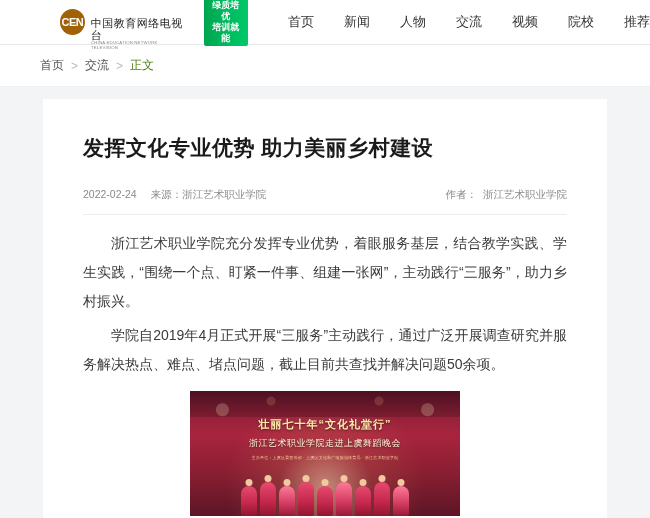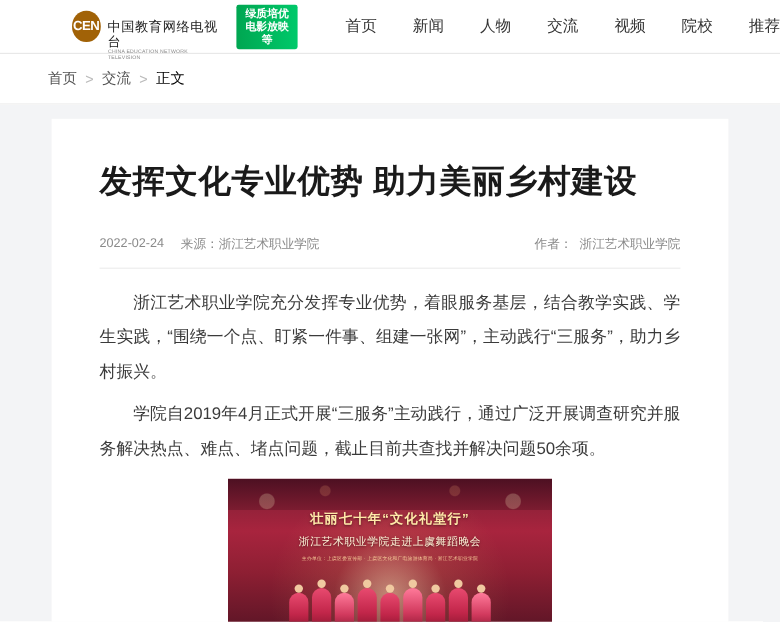--- a/index.html
+++ b/index.html
@@ -100,36 +100,36 @@
     background: #ffffff;
     display: flex;
     align-items: center;
     padding-left: 40px;
     box-sizing: border-box;
     font-size: 12px;
     color: #555;
     border-bottom: 1px solid #f0f0f0;
   }
   .crumb { color: #555; cursor: pointer; }
-  .crumb.current { color: #000000; cursor: default; }
+  .crumb.current { color: #4d7c0f; cursor: default; }
   .crumb-sep { margin: 0 7px; color: #bbb; }
 
   
   .content-wrap {
     padding: 12px 43px 0 43px;
     box-sizing: border-box;
   }
   .card {
     background: #ffffff;
     min-height: 440px;
     padding: 34px 40px 20px 40px;
     box-sizing: border-box;
   }
   .article-title {
-    font-size: 27px;
+    font-size: 21px;
     font-weight: bold;
     color: #1a1a1a;
     margin: 0 0 26px 0;
     letter-spacing: 0.5px;
     line-height: 1.4;
   }
   .meta-row {
     display: flex;
     align-items: center;
     justify-content: space-between;
@@ -252,21 +252,21 @@
 
   <div class="header">
     <div class="logo-wrap">
       <div class="logo-badge">CEN</div>
       <div class="logo-text">
         <div class="cn">中国教育网络电视台</div>
         <div class="en">CHINA EDUCATION NETWORK TELEVISION</div>
       </div>
       <div class="logo-tag">
         <span>绿质培优</span>
-        <span>电影放映等</span>
+        <span>培训就能</span>
       </div>
     </div>
     <div class="nav">
       <div class="nav-item">首页</div>
       <div class="nav-item">新闻</div>
       <div class="nav-item">人物</div>
       <div class="nav-item">交流</div>
       <div class="nav-item">视频</div>
       <div class="nav-item">院校</div>
       <div class="nav-item">推荐</div>

